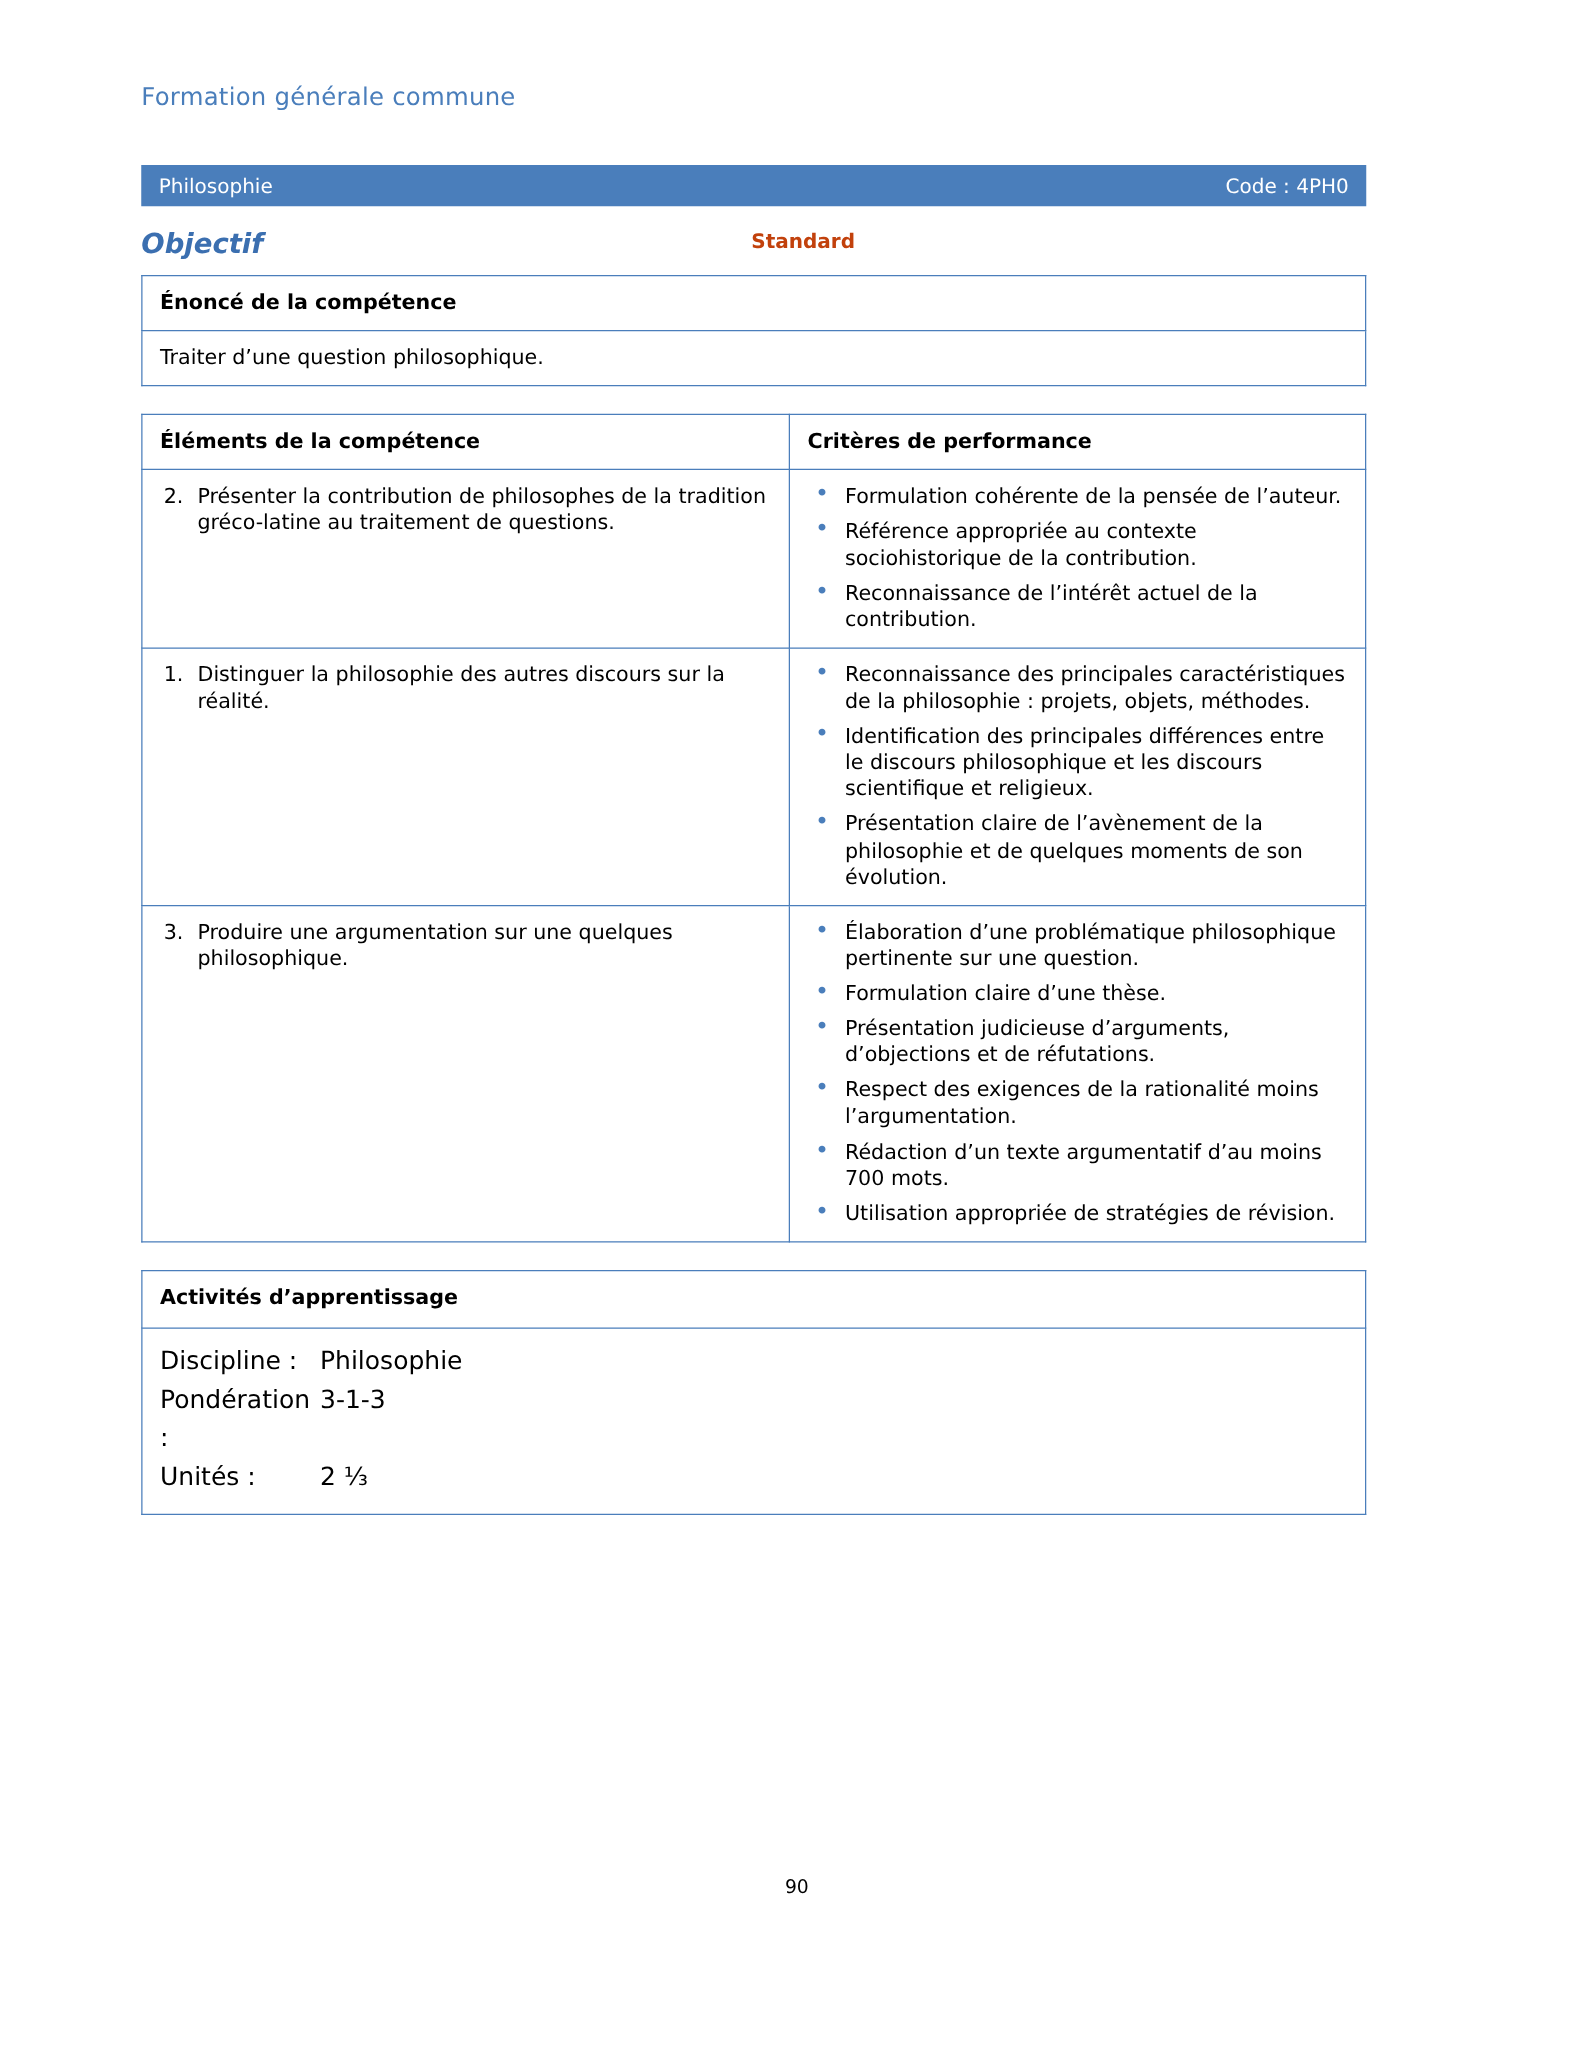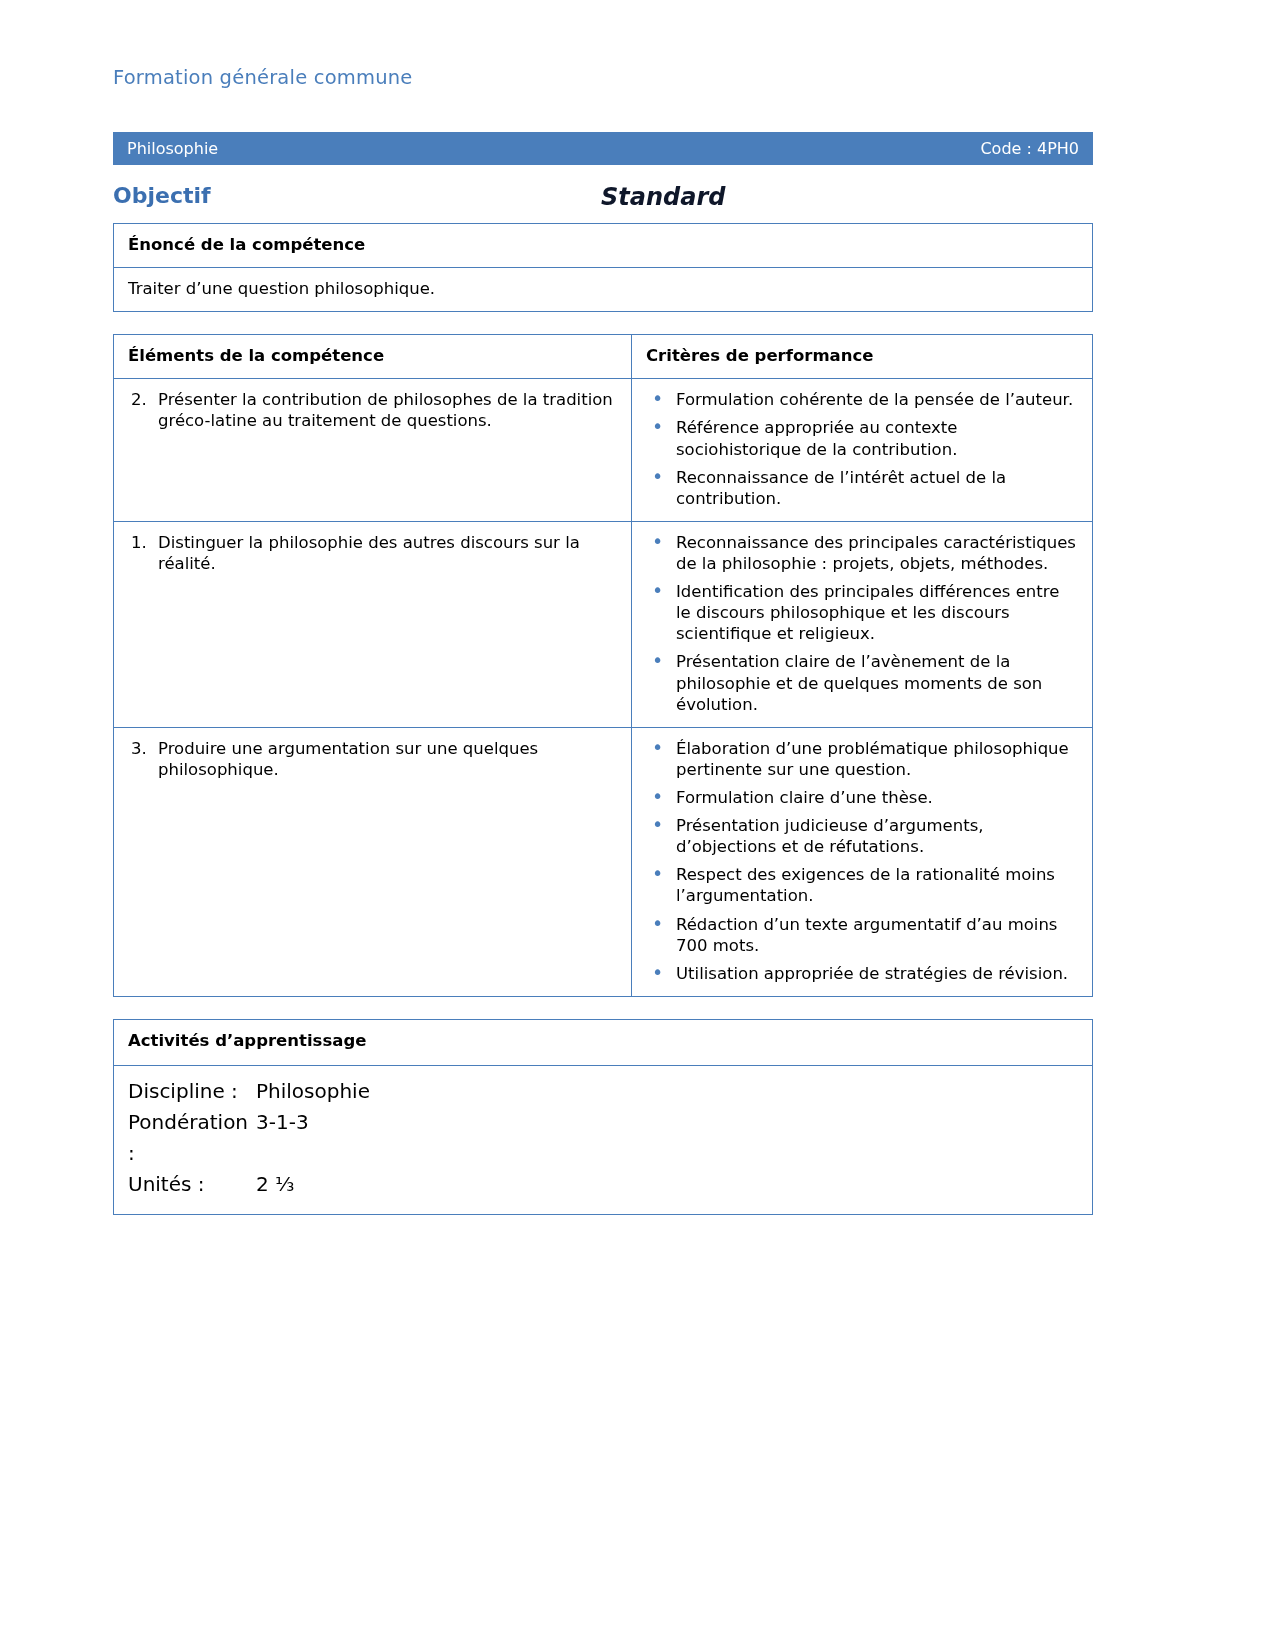--- a/index.html
+++ b/index.html
@@ -50,26 +50,26 @@
   .col-heads {
     display: flex;
     margin-top: 18px;
     margin-bottom: 12px;
   }
   .col-heads .obj {
     width: 488px;
     color: #3b6fb0;
     font-size: 22px;
     font-weight: bold;
+    font-style: italic;
   }
   .col-heads .std {
-    color: #0f172a;
-    font-size: 24px;
+    color: #c2410c;
+    font-size: 16px;
     font-weight: bold;
-    font-style: italic;
   }
 
   table.block {
     border-collapse: collapse;
     width: 980px;
     border: 1.5px solid #4a7ebb;
     margin-bottom: 22px;
     table-layout: fixed;
   }
   table.block td {
@@ -244,13 +244,14 @@
               </div>
             </div>
           </td>
         </tr>
       </tbody>
         </table>
     </div>
 
   </div>
 
+  <div class="page-number">90</div>
 </div>
 
 </body></html>

